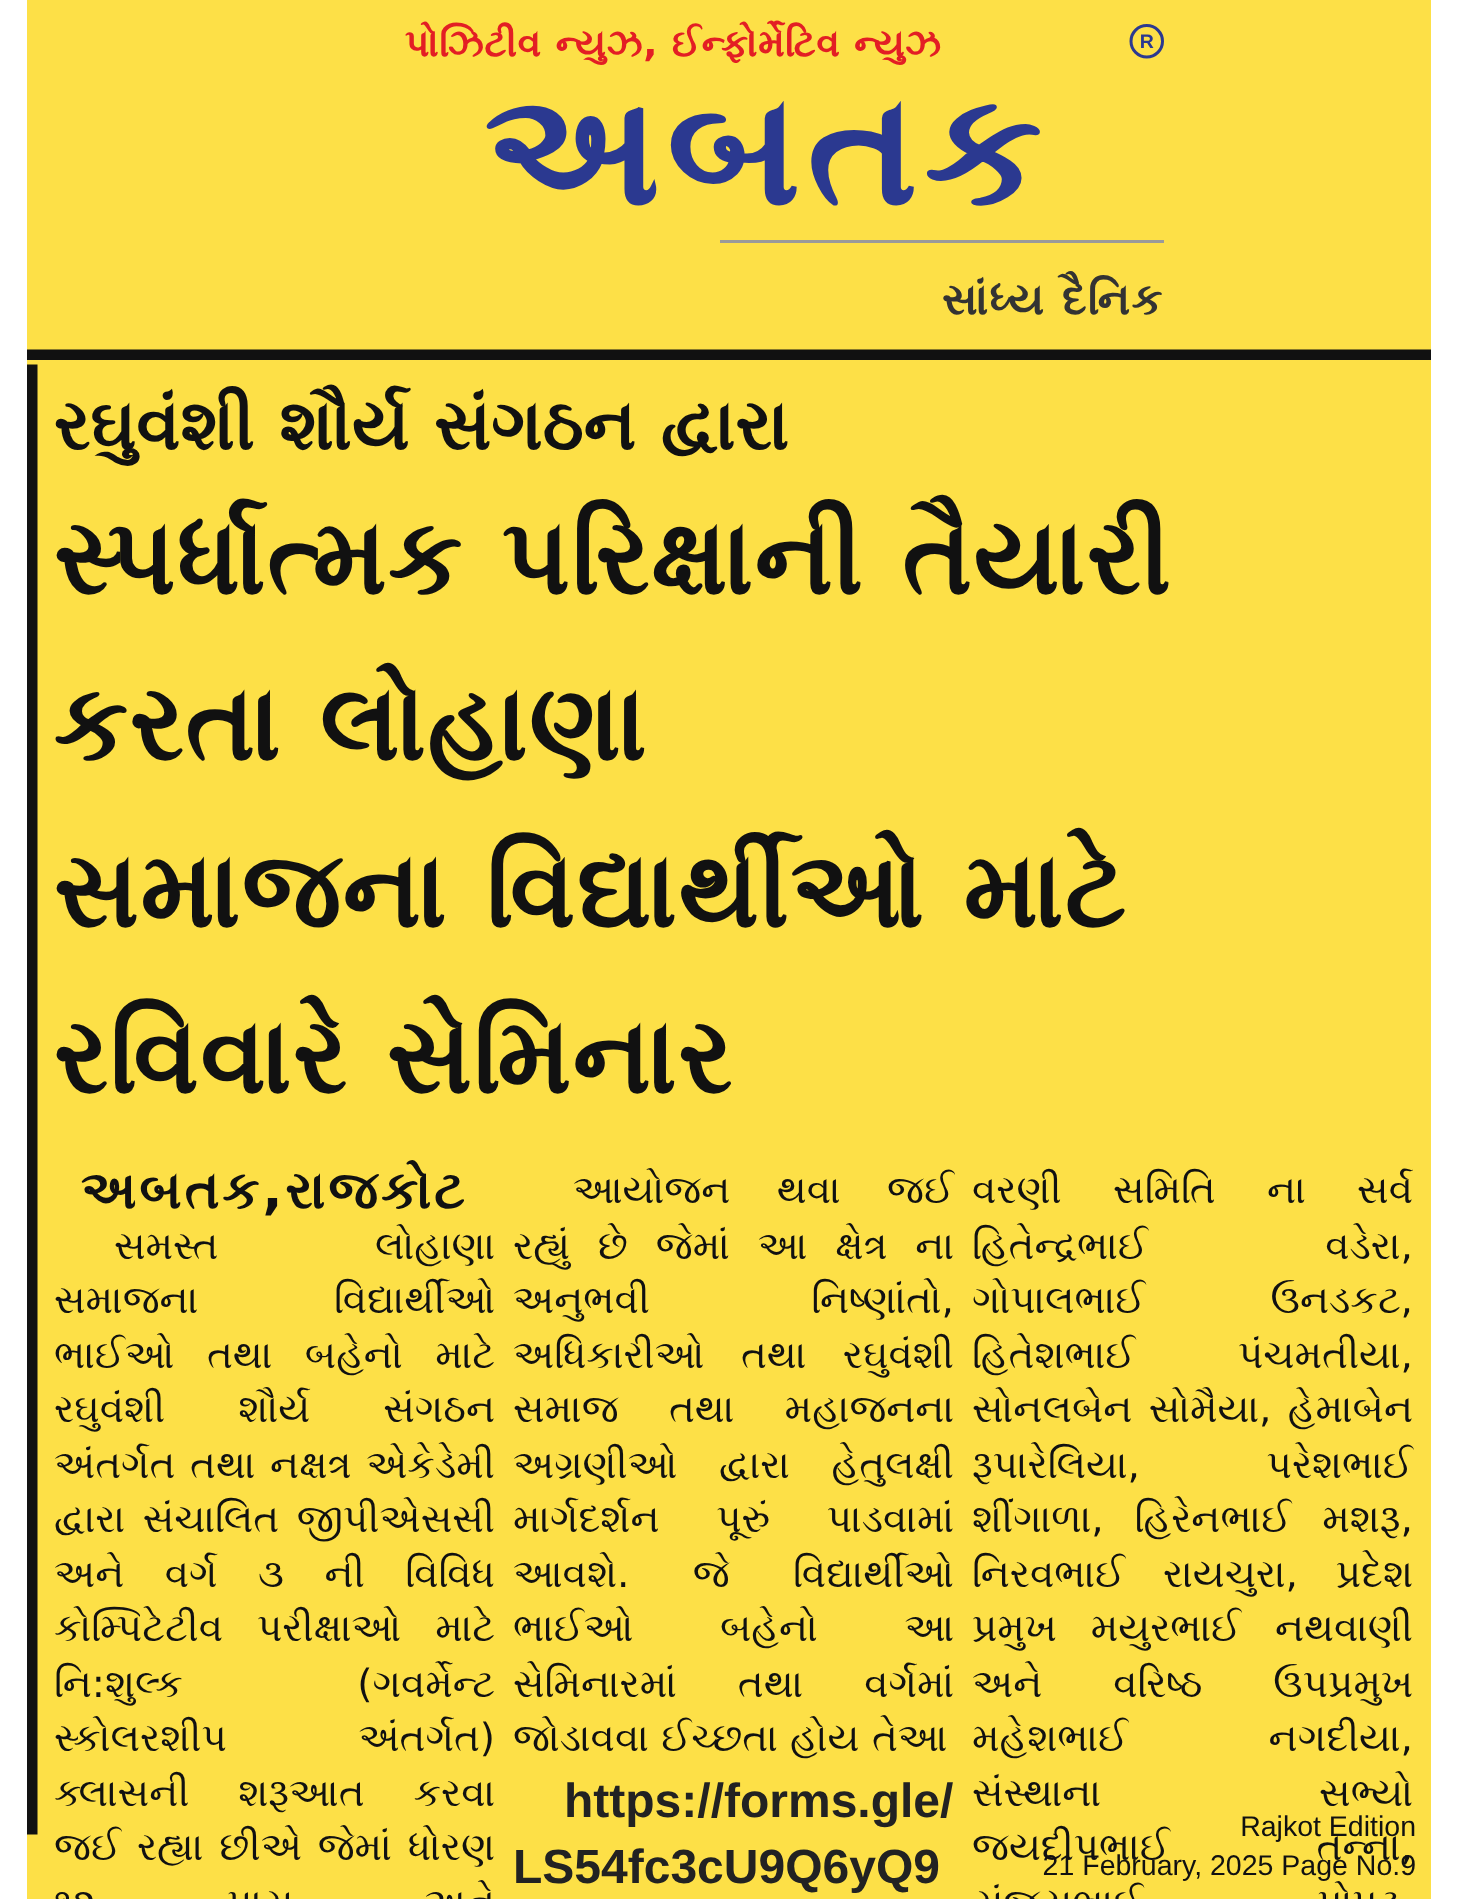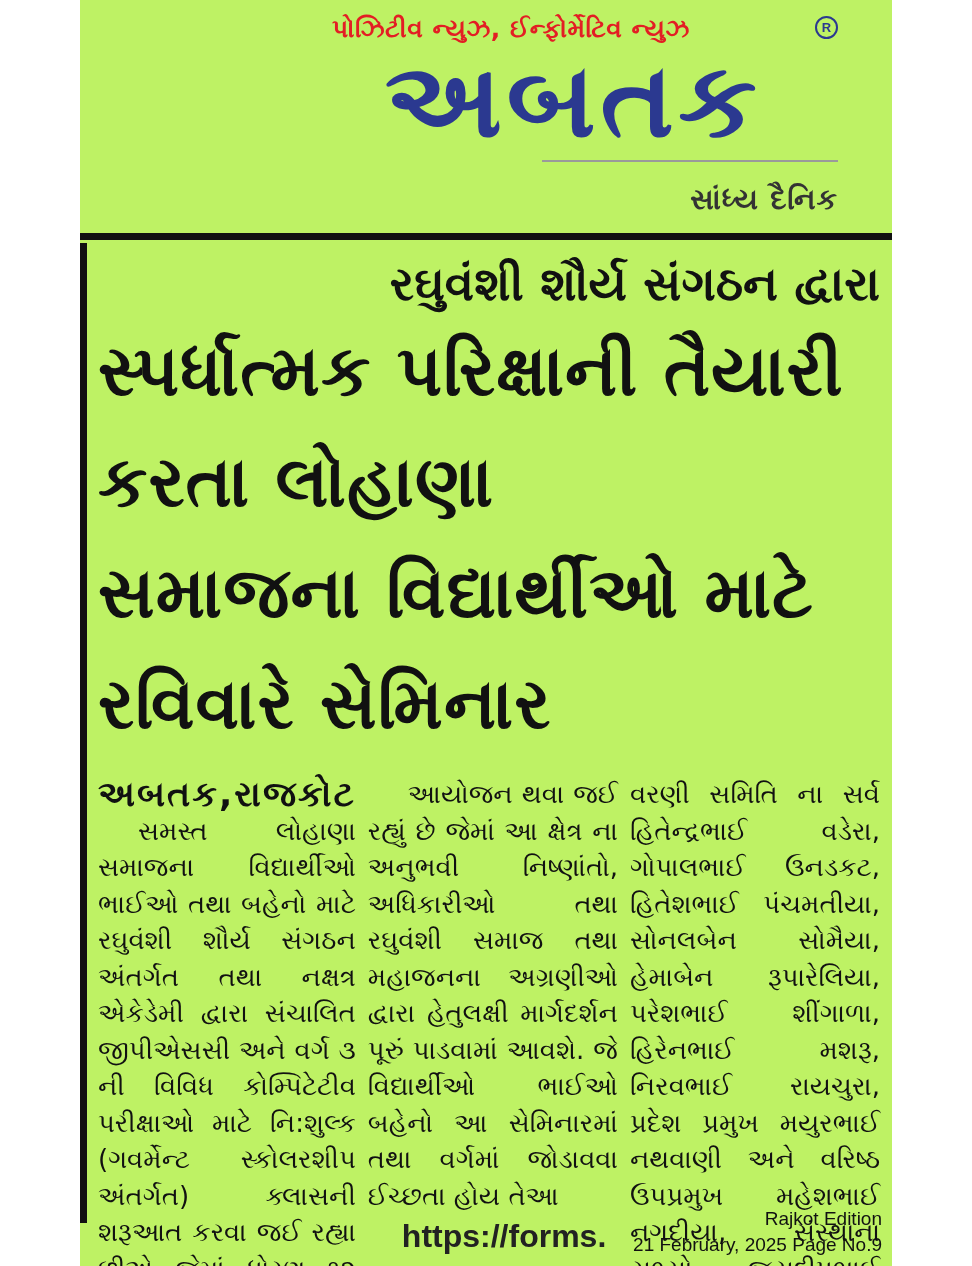--- a/index.html
+++ b/index.html
@@ -1,21 +1,21 @@
 <!DOCTYPE html>
 <html lang="gu"><head>
 <meta charset="utf-8">
 <style>
   * { margin:0; padding:0; box-sizing:border-box; }
   html,body { background:#ffffff; }
   .page {
     position:relative;
-    width:812px; height:1266px;
+    width:936px; height:1266px;
     margin:0 auto;
-    background:#bef264;
+    background:#fde047;
     overflow:hidden;
     font-family:"DejaVu Sans", sans-serif;
     color:#111111;
   }
 
   
   .masthead {
     position:relative;
     width:530px;
     margin:10px 0 0 228px;
@@ -83,21 +83,21 @@
     position:relative;
     padding:10px 12px 0 18px;
   }
   .left-rule {
     position:absolute;
     left:0; top:3px;
     width:7px; height:980px;
     background:#111111;
   }
   .kicker {
-    text-align:right;
+    text-align:left;
     font-size:47px;
     line-height:60px;
     font-weight:bold;
     margin-top:4px;
   }
   .headline {
     font-size:70px;
     line-height:111px;
     font-weight:bold;
     letter-spacing:1px;

